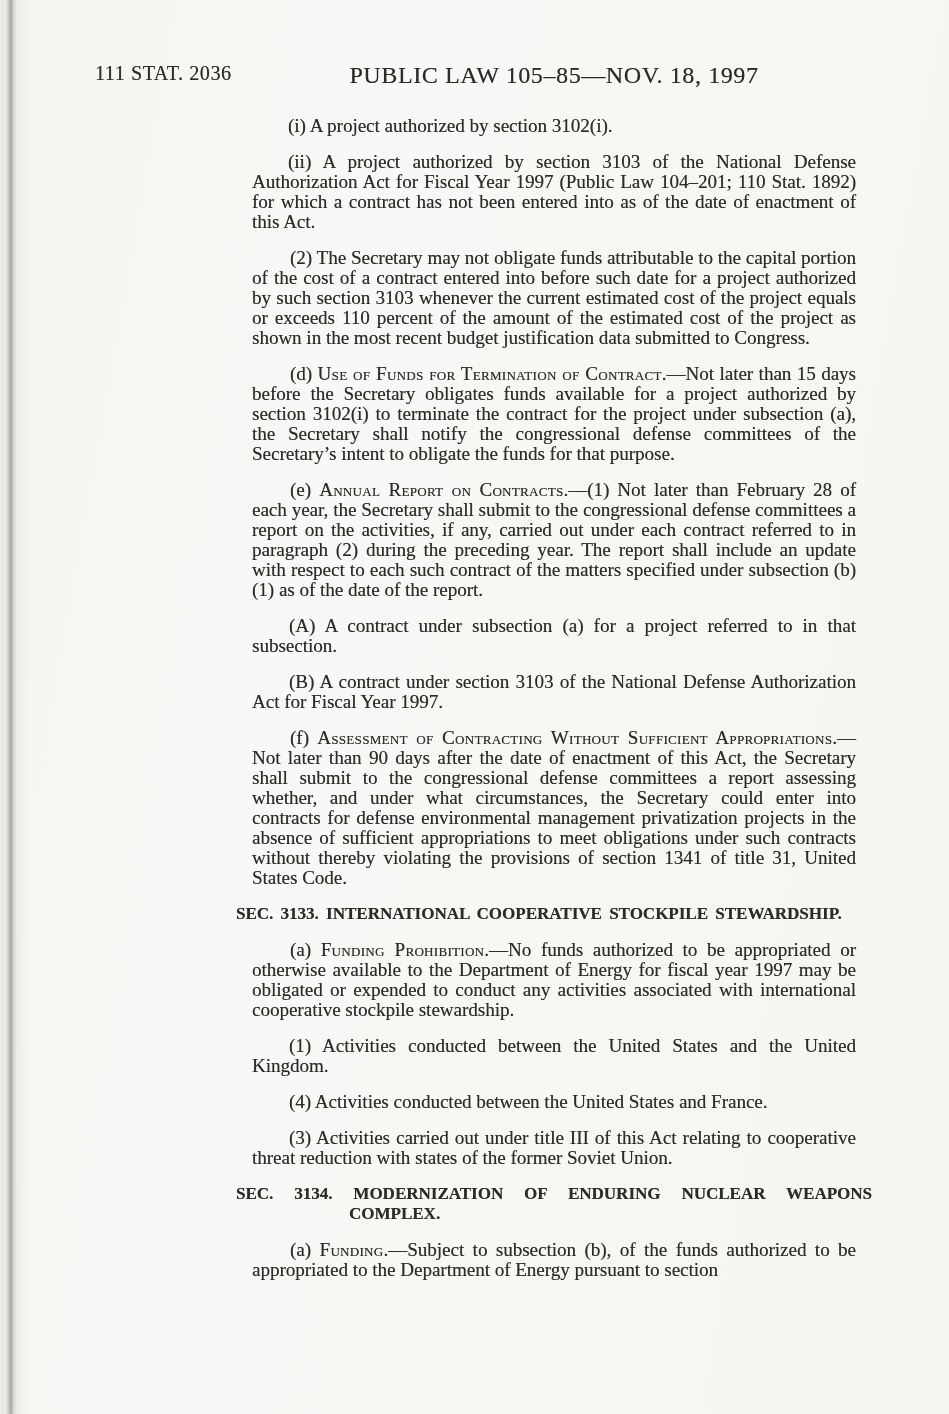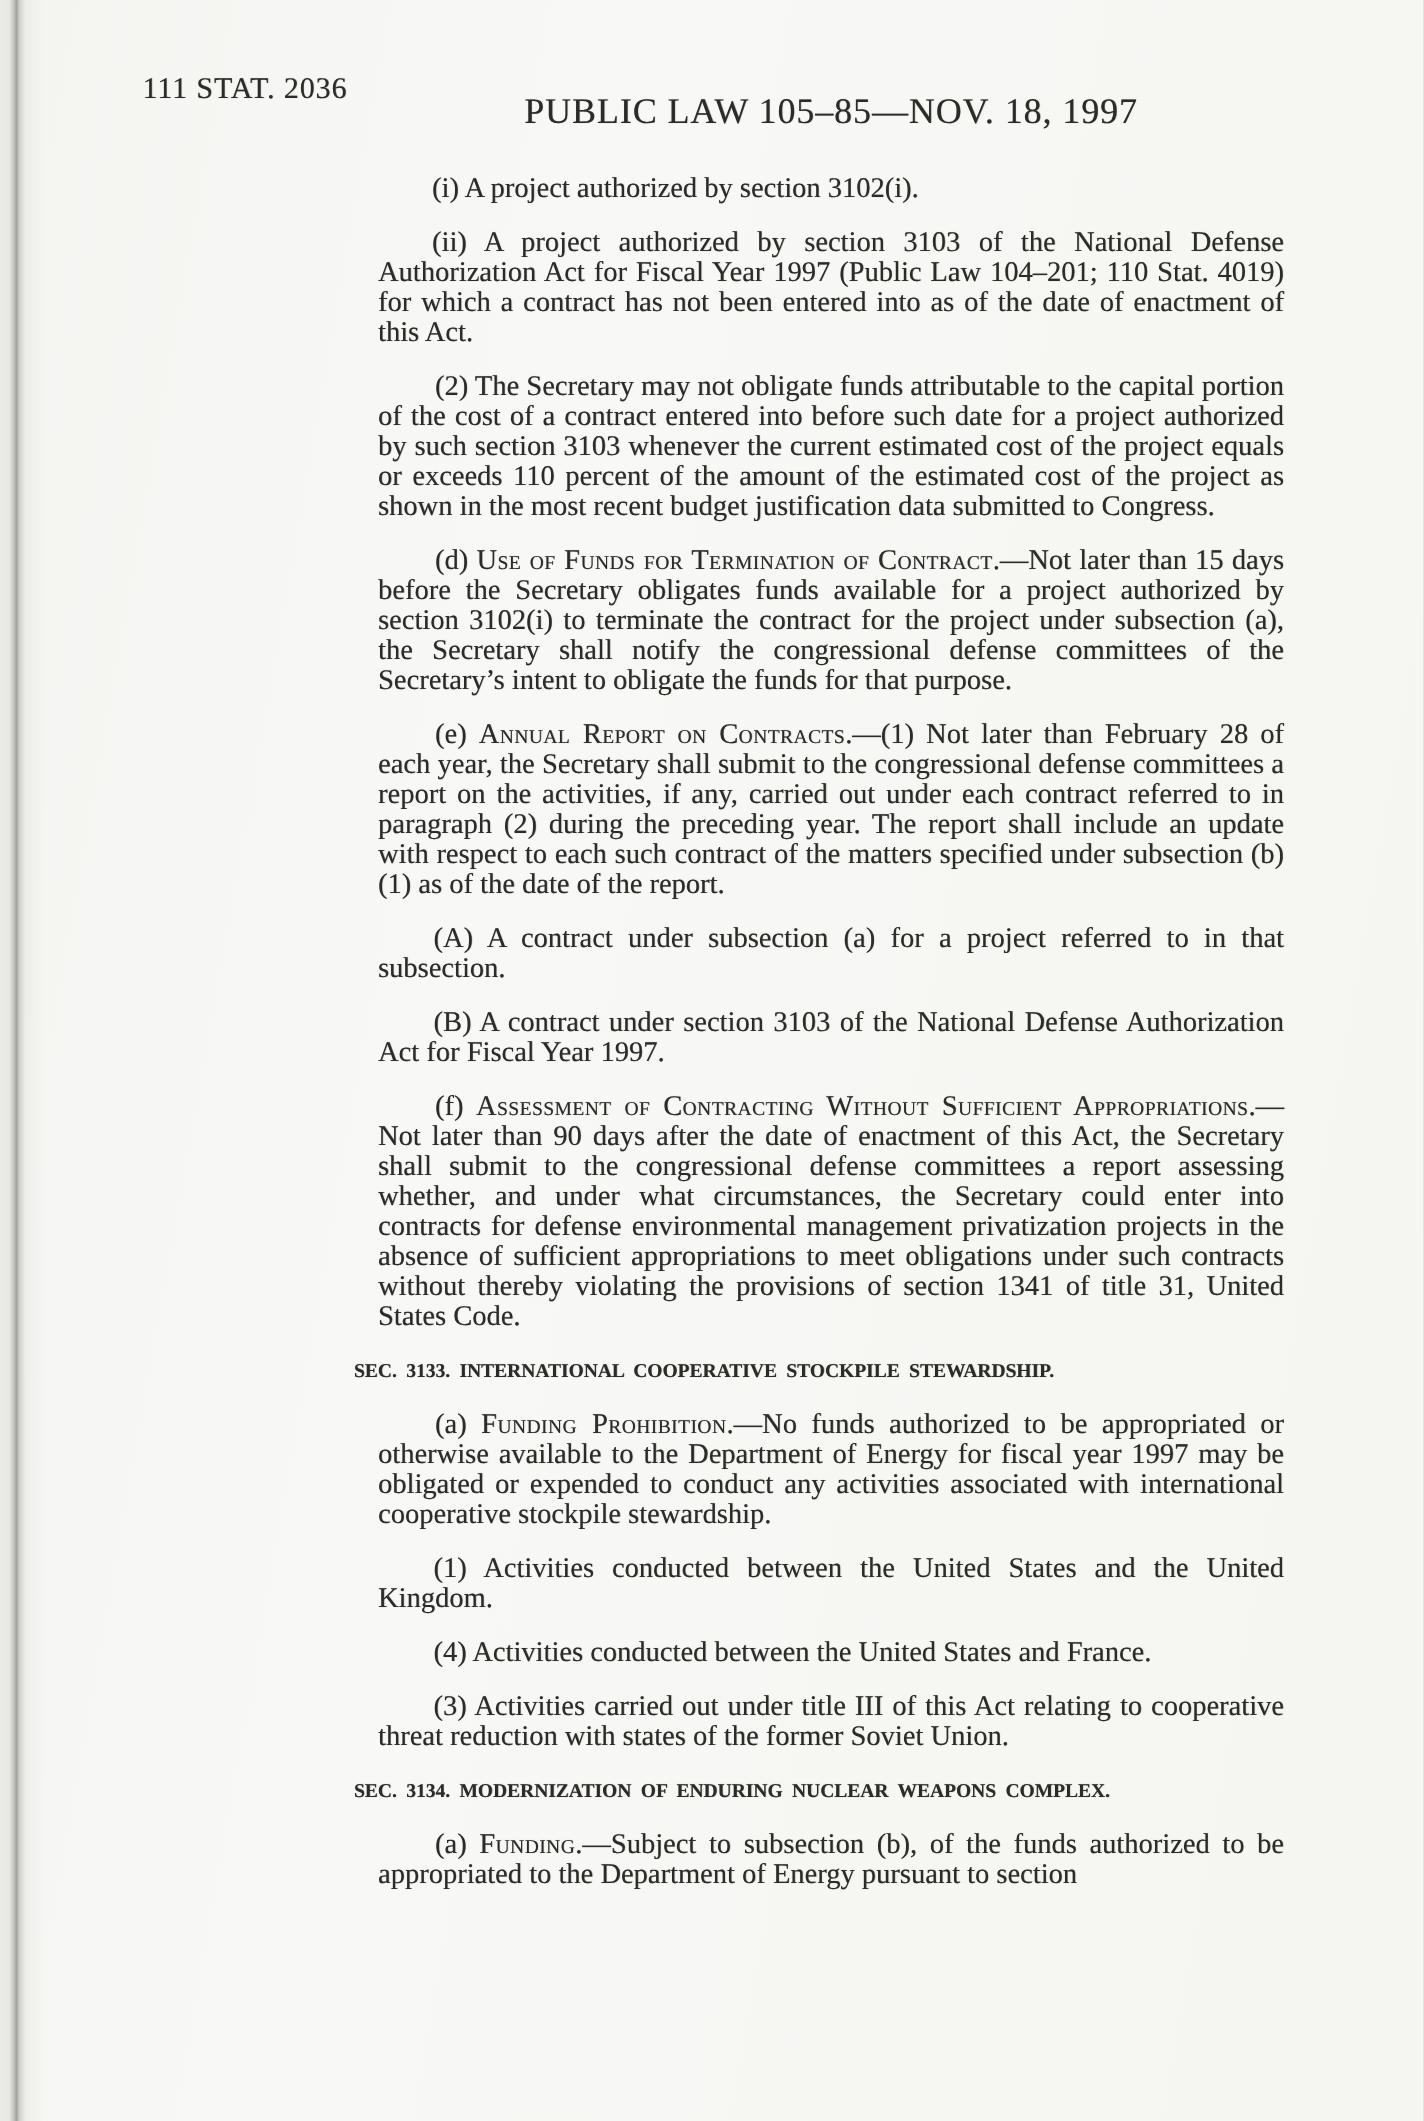--- a/index.html
+++ b/index.html
@@ -13,56 +13,56 @@
     color:#2b2b28;
   }
   .gutter{
     position:absolute;left:0;top:0;bottom:0;width:30px;
     background:linear-gradient(to right,
       #eaeae7 0px,#e8e8e5 6px,#c6c6c2 9px,#a2a29e 11px,
       #cfcfcc 13px,#ededea 17px,rgba(246,246,243,0) 30px);
   }
   .txt{text-shadow:0.25px 0.25px 0.5px rgba(42,42,38,0.55);}
   .stat{
-    position:absolute;left:95px;top:48px;
+    position:absolute;left:95px;top:62px;
     font-size:20px;letter-spacing:0.6px;white-space:nowrap;
   }
   .law{
     position:absolute;left:236px;top:62px;width:636px;
     text-align:center;font-size:24px;letter-spacing:0.6px;white-space:nowrap;
   }
   .col{
     position:absolute;left:236px;top:100px;width:636px;
     font-size:19px;line-height:20px;
   }
   .col p{margin:16px;text-align:justify;hyphens:none;}
   .t{text-indent:38px;}            
   .s{margin-left:38px;text-indent:37px;}   
   .ss{margin-left:41px;text-indent:36px;}  
   .fj{text-align-last:justify;}    
   .sc{font-variant:small-caps;letter-spacing:0.3px;}
   h2.sec{
-    font-size:13px;font-weight:bold;line-height:20px;
+    font-size:17px;font-weight:bold;line-height:20px;
     margin:11px 0;text-align:justify;word-spacing:3px;
     padding-left:113px;text-indent:-113px;
   }
 </style>
 </head>
 <body>
 
 <div class="sheet">
   <div class="gutter"></div>
 
   <div class="stat txt">111 STAT. 2036</div>
   <div class="law txt">PUBLIC LAW 105–85—NOV. 18, 1997</div>
 
   <div class="col txt">
 
     <p class="ss">(i) A project authorized by section 3102(i).</p>
-    <p class="ss">(ii) A project authorized by section 3103 of the National Defense Authorization Act for Fiscal Year 1997 (Public Law 104–201; 110 Stat. 4019) for which a contract has not been entered into as of the date of enactment of this Act.</p>
+    <p class="ss">(ii) A project authorized by section 3103 of the National Defense Authorization Act for Fiscal Year 1997 (Public Law 104–201; 110 Stat. 1892) for which a contract has not been entered into as of the date of enactment of this Act.</p>
     <p class="t">(2) The Secretary may not obligate funds attributable to the capital portion of the cost of a contract entered into before such date for a project authorized by such section 3103 whenever the current estimated cost of the project equals or exceeds 110 percent of the amount of the estimated cost of the project as shown in the most recent budget justification data submitted to Congress.</p>
 
     <p class="t"><span>(d) </span><span class="sc">Use of Funds for Termination of Contract</span><span>.—Not later than 15 days before the Secretary obligates funds available for a project authorized by section 3102(i) to terminate the contract for the project under subsection (a), the Secretary shall notify the congressional defense committees of the Secretary’s intent to obligate the funds for that purpose.</span></p>
 
     <p class="t"><span>(e) </span><span class="sc">Annual Report on Contracts</span><span>.—(1) Not later than February 28 of each year, the Secretary shall submit to the congressional defense committees a report on the activities, if any, carried out under each contract referred to in paragraph (2) during the preceding year. The report shall include an update with respect to each such contract of the matters specified under subsection (b)(1) as of the date of the report.</span></p>
 
     <p class="s">(A) A contract under subsection (a) for a project referred to in that subsection.</p>
     <p class="s">(B) A contract under section 3103 of the National Defense Authorization Act for Fiscal Year 1997.</p>
 
     <p class="t"><span>(f) </span><span class="sc">Assessment of Contracting Without Sufficient Appropriations</span><span>.—Not later than 90 days after the date of enactment of this Act, the Secretary shall submit to the congressional defense committees a report assessing whether, and under what circumstances, the Secretary could enter into contracts for defense environmental management privatization projects in the absence of sufficient appropriations to meet obligations under such contracts without thereby violating the provisions of section 1341 of title 31, United States Code.</span></p>

